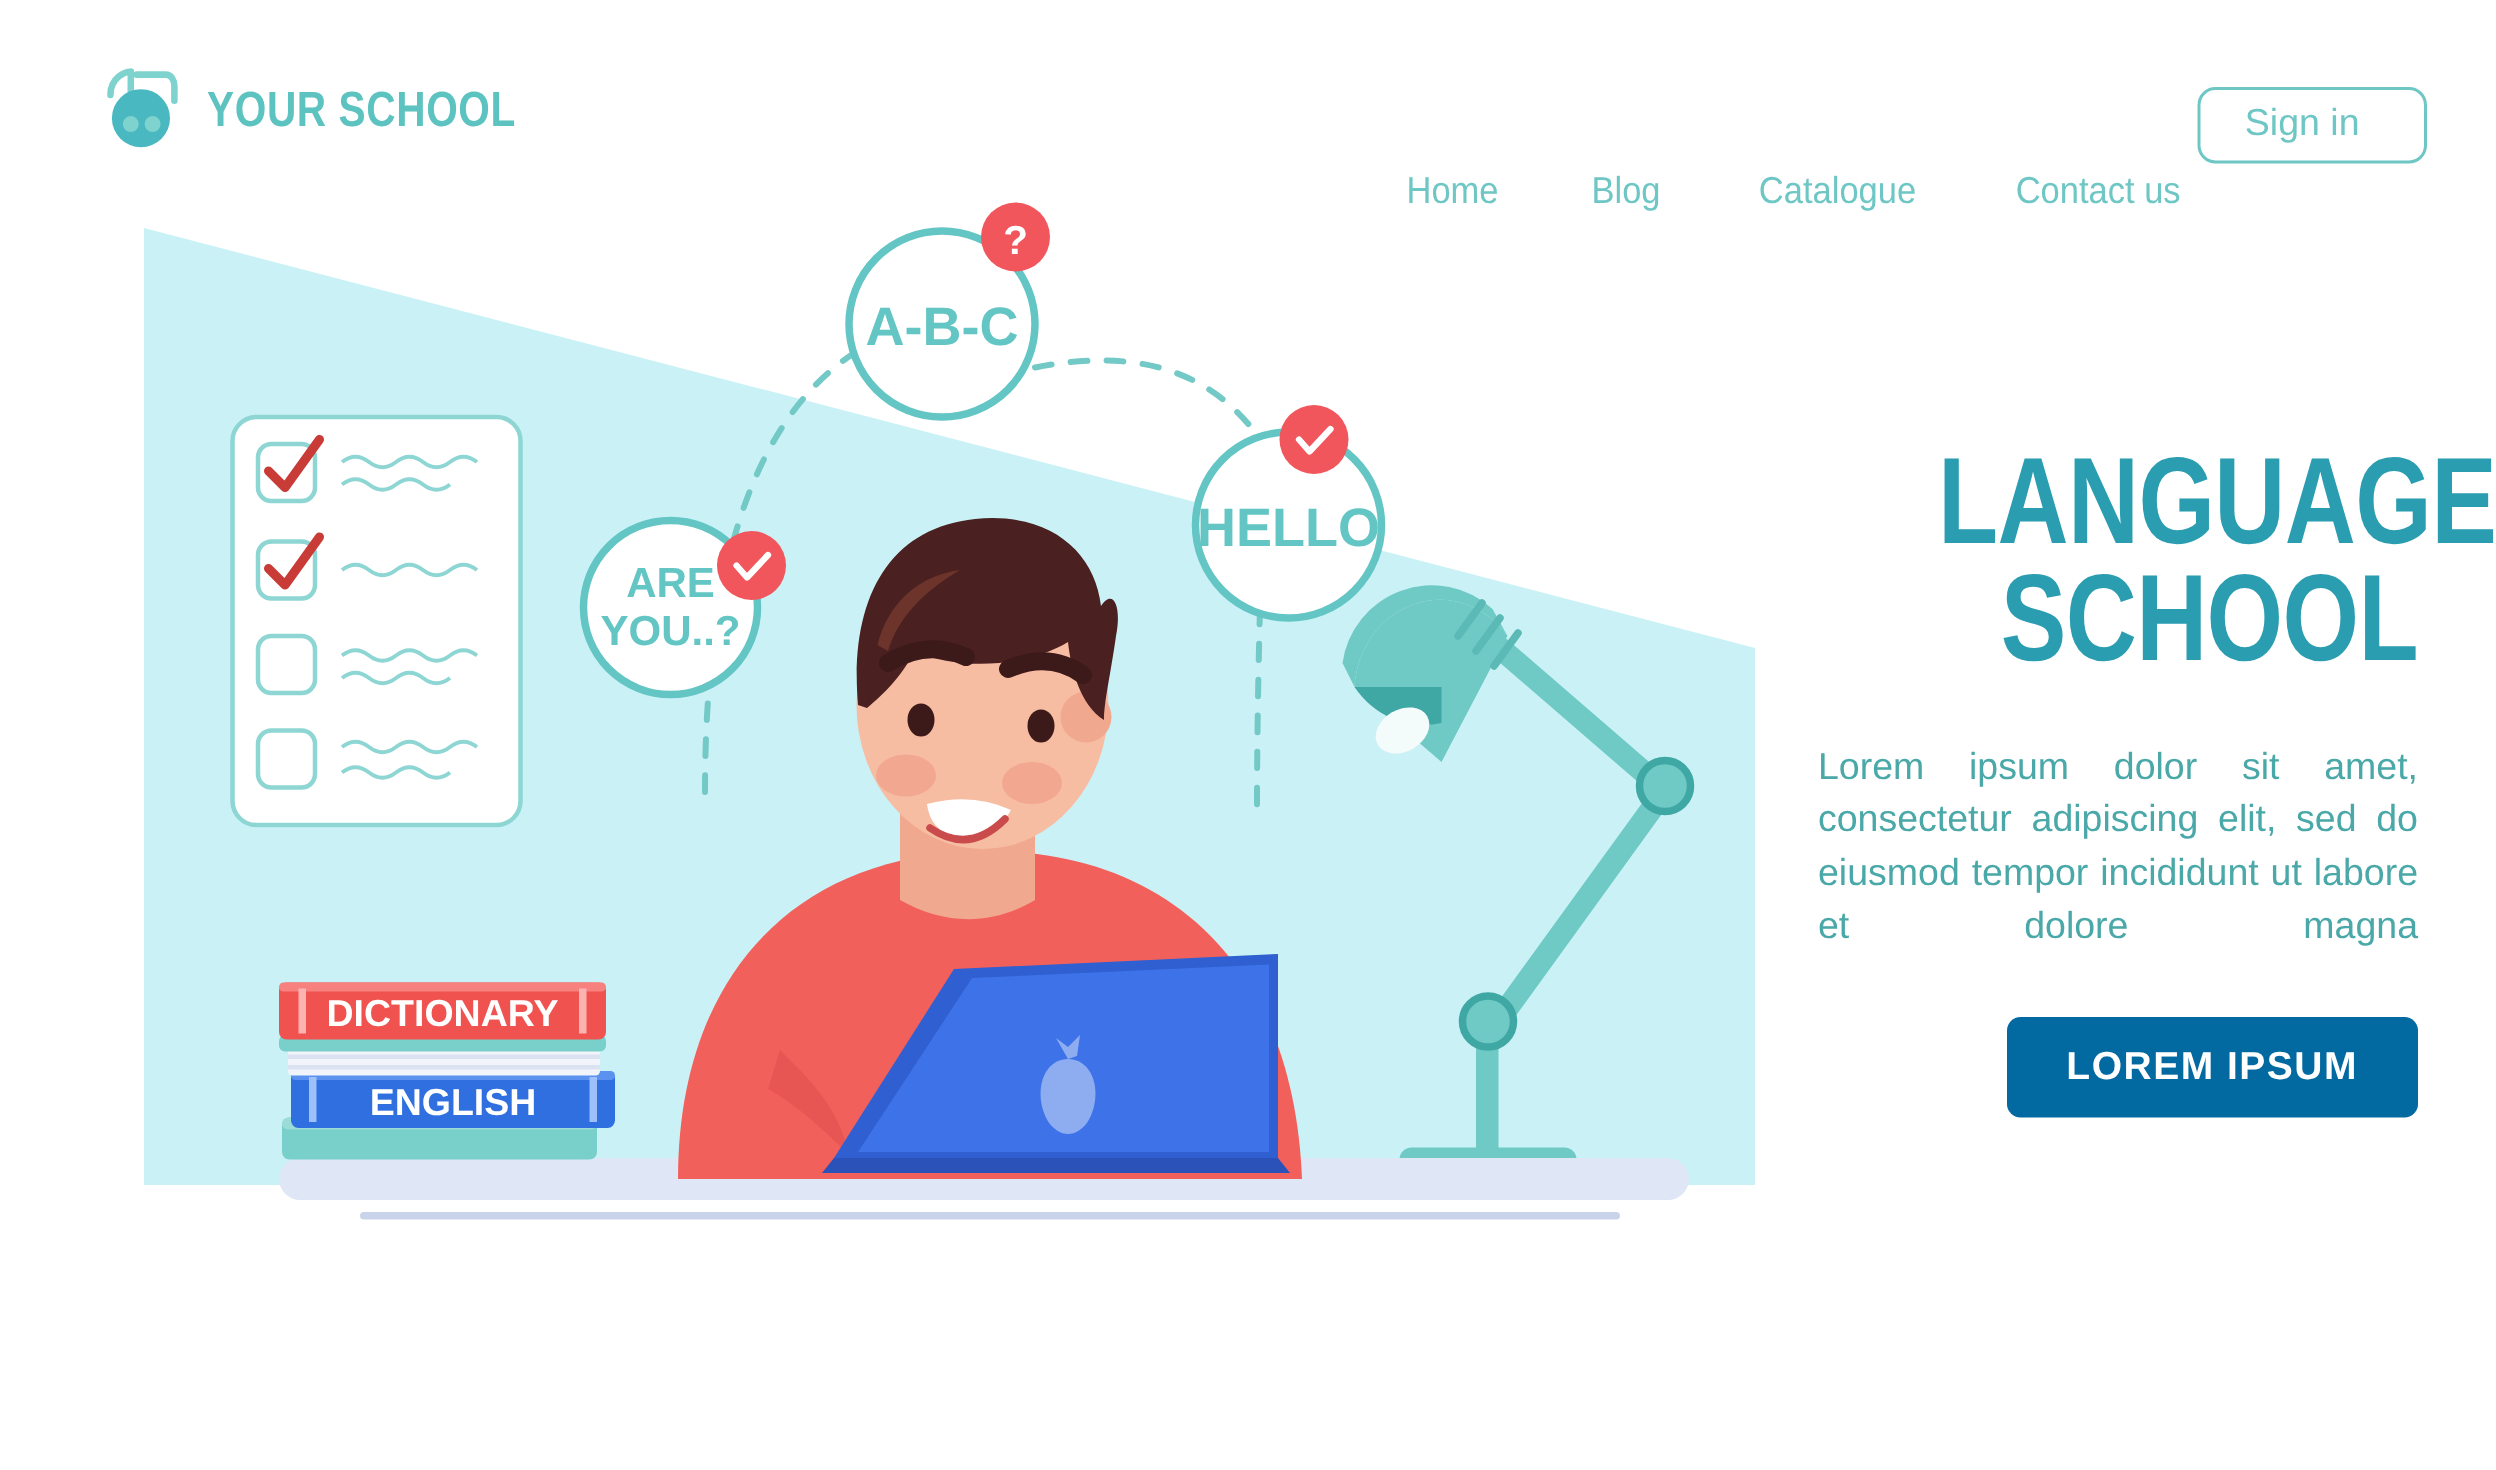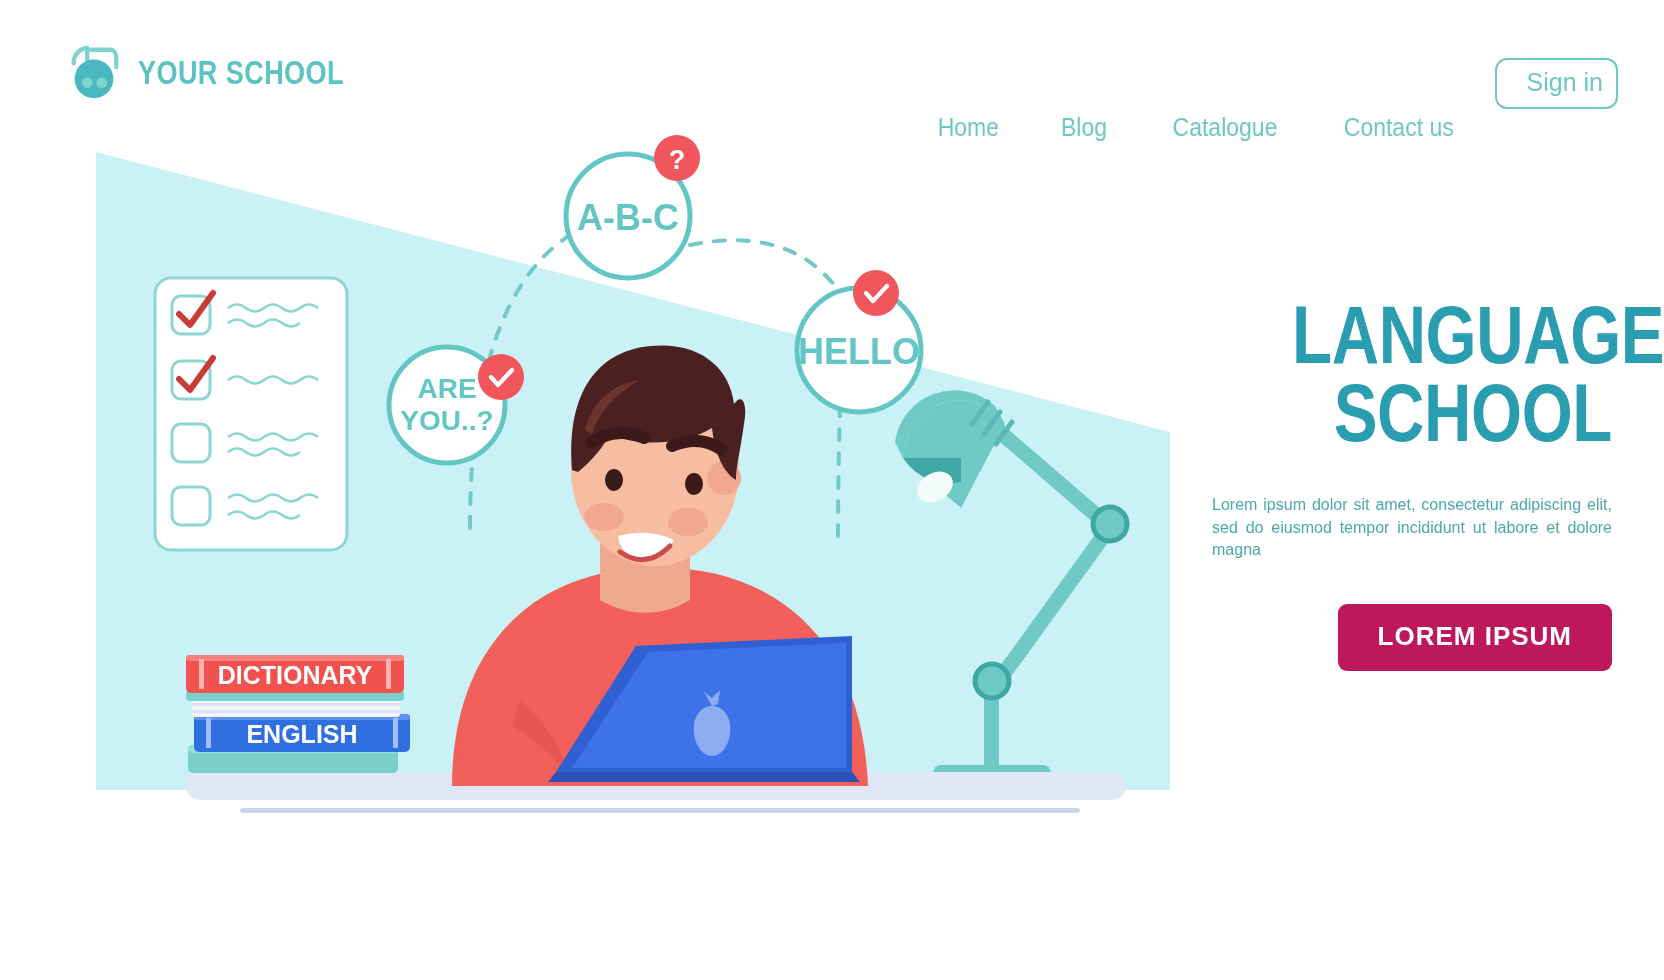--- a/index.html
+++ b/index.html
@@ -33,47 +33,47 @@
   }
   .nav a{
     color:#6ec7c4; font-size:25px; text-decoration:none;
     padding:0 29px; white-space:nowrap;
     transform:scaleX(0.92); display:inline-block;
   }
   .signin{
     position:absolute; right:46px; top:58px;
     border:2.5px solid #6ec7c4; border-radius:12px;
     color:#6ec7c4; font-size:25px;
-    padding:10px 13px 12px 30px; background:transparent;
+    padding:10px 43px 12px 30px; background:transparent;
     cursor:pointer; line-height:1;
     font-family:"Liberation Sans", sans-serif;
   }
 
   
   .bgshape{ position:absolute; left:0; top:0; width:1664px; height:980px; z-index:1; }
 
   
   .hero{
     position:absolute; right:52px; top:296px; width:400px; z-index:30;
     text-align:right;
   }
   .hero h1{
     color:#2a9db1; font-size:82px; line-height:0.95; font-weight:bold;
     letter-spacing:-0.5px; transform:scaleX(0.80); transform-origin:right center;
     white-space:nowrap; font-family:"Liberation Sans", sans-serif;
   }
   .hero h1 .l2{ display:block; }
   .hero p{
-    margin-top:42px; color:#4aa8a8; font-size:16px; line-height:1.42;
+    margin-top:42px; color:#4aa8a8; font-size:25px; line-height:1.42;
     text-align:justify; text-align-last:justify;
     font-family:"Liberation Sans", sans-serif;
   }
   .cta{
     margin-top:42px; display:inline-block;
-    background:#be185d; color:#ffffff;
+    background:#0369a1; color:#ffffff;
     font-size:26px; font-weight:bold; letter-spacing:1px;
     border:none; border-radius:9px; padding:17px 40px 19px 40px;
     cursor:pointer; font-family:"Liberation Sans", sans-serif;
   }
 
   
   .illus{ position:absolute; left:0; top:0; width:1664px; height:980px; z-index:20; }
 
   .bub-text{
     font-family:"Liberation Sans", sans-serif; font-weight:bold;

